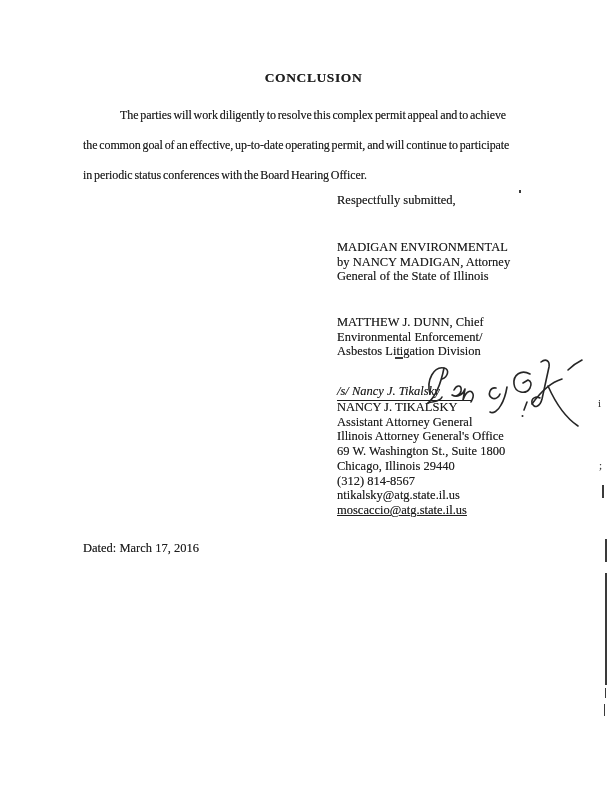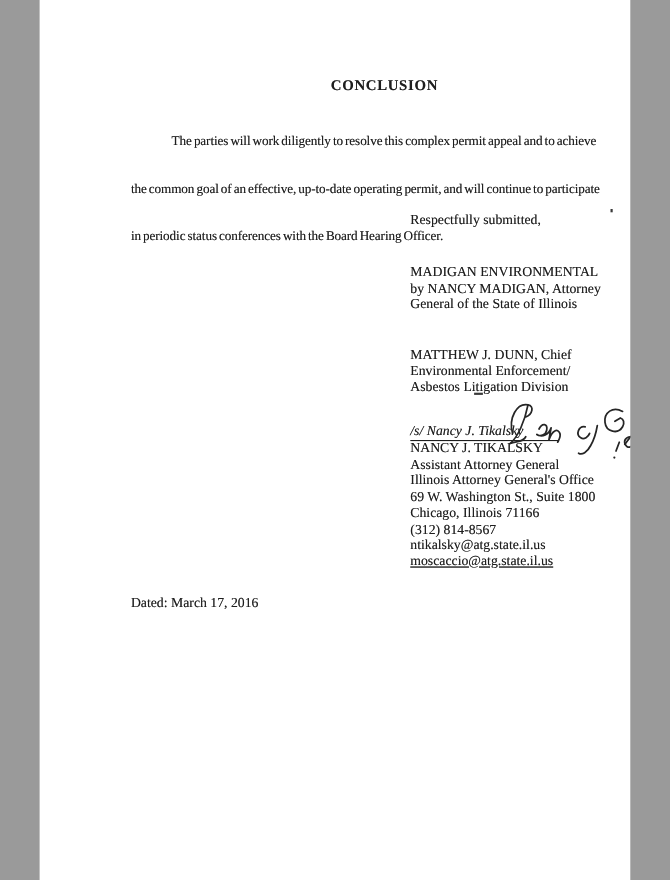--- a/index.html
+++ b/index.html
@@ -1,32 +1,32 @@
 <!DOCTYPE html>
 <html><head>
 <meta charset="utf-8">
 <style>
   html,body{margin:0;padding:0;background:#9a9a9a;}
   .page{
     position:relative;
-    width:537px;height:800px;
+    width:609px;height:800px;
     margin:0 auto;
     background:#ffffff;
     font-family:"Liberation Serif","DejaVu Serif",serif;
     color:#1e1e1e;
     overflow:hidden;
     text-shadow:0 0 .4px rgba(30,30,30,.55);
   }
   .title{
     position:absolute;top:70px;left:0;width:609px;
     padding-left:18px;box-sizing:border-box;
     text-align:center;font-weight:bold;font-size:13.5px;letter-spacing:.6px;
   }
   .body-par{position:absolute;left:83px;top:100px;font-size:12px;letter-spacing:-.1px;word-spacing:-1px;}
-  .body-par .line{white-space:nowrap;height:30px;line-height:30px;margin-top:13px;}
+  .body-par .line{white-space:nowrap;height:30px;line-height:30px;}
   .body-par .line.indent{padding-left:37px;}
   .sigcol{position:absolute;left:337px;font-size:12.5px;line-height:14.7px;}
   .closing{top:193px;}
   .agency{top:240px;}
   .chief{top:315px;}
   .esig{
     position:absolute;left:337px;top:384px;
     font-size:12.5px;font-style:italic;
     border-bottom:1px solid #1e1e1e;padding-right:32px;padding-bottom:1px;
     white-space:nowrap;
@@ -66,21 +66,21 @@
     <div>Asbestos Litigation Division</div>
   </div>
 
   <div class="esig">/s/ Nancy J. Tikalsky</div>
 
   <div class="sigcol attorney">
     <div>NANCY J. TIKALSKY</div>
     <div>Assistant Attorney General</div>
     <div>Illinois Attorney General's Office</div>
     <div>69 W. Washington St., Suite 1800</div>
-    <div>Chicago, Illinois  71166</div>
+    <div>Chicago, Illinois  29440</div>
     <div>(312) 814-8567</div>
     <div>ntikalsky@atg.state.il.us</div>
     <div class="u">moscaccio@atg.state.il.us</div>
   </div>
 
   <div class="dated">Dated: March 17, 2016</div>
 
   <svg class="sig-svg" width="165" height="72" viewBox="0 0 165 72" fill="none" stroke="#262626" stroke-width="1.6" stroke-linecap="round" stroke-linejoin="round">
     <path d="M10,38 C6,24 14,10 24,12 C30,13 28,21 22,23"></path>
     <path d="M24,12 C21,27 15,41 8,47"></path>

